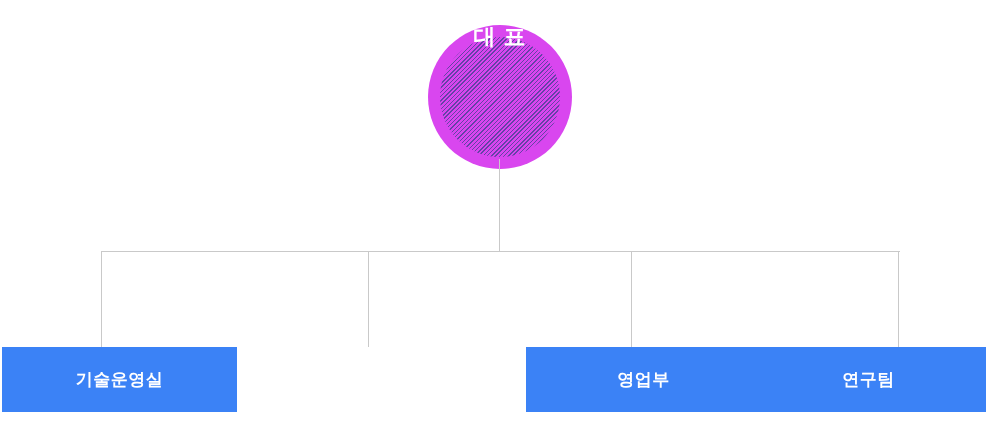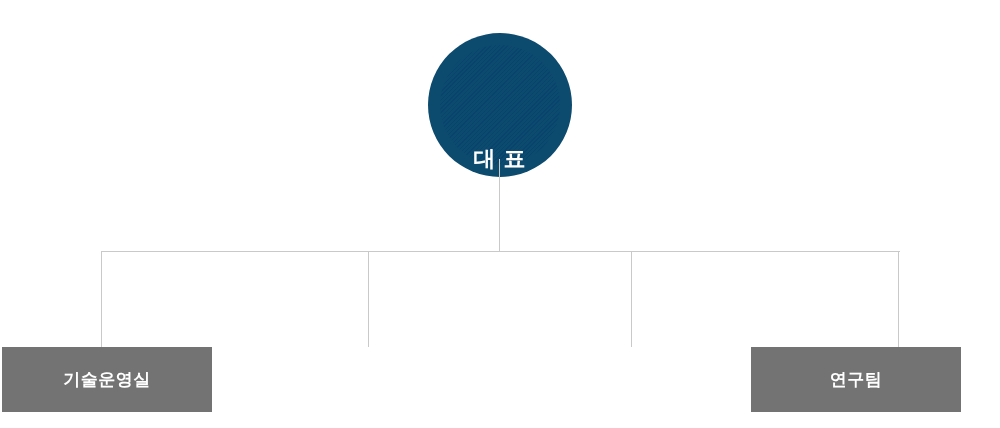--- a/index.html
+++ b/index.html
@@ -5,24 +5,24 @@
   html,body{margin:0;padding:0;background:#ffffff;}
   .stage{
     position:relative;
     width:1000px;height:428px;
     background:#ffffff;
     overflow:hidden;
     font-family:"Liberation Sans", sans-serif;
   }
   
   .root-node{
-    position:absolute;left:428px;top:33px;
+    position:absolute;left:428px;top:25px;
     width:144px;height:144px;border-radius:50%;
-    background:#0c4a6e;
-    display:flex;align-items:flex-end;justify-content:center;
+    background:#d946ef;
+    display:flex;align-items:flex-start;justify-content:center;
   }
   .root-hatch{
     position:absolute;left:12px;top:12px;
     width:120px;height:120px;border-radius:50%;
     background:repeating-linear-gradient(135deg, rgba(5,62,108,0.55) 0px, rgba(5,62,108,0.55) 1px, transparent 1px, transparent 3px);
   }
   .root-label{
     position:relative;top:-3px;
     color:#ffffff;font-size:22px;font-weight:bold;letter-spacing:1px;
     z-index:2;white-space:pre;
@@ -33,22 +33,22 @@
   .line.h{height:1px;}
   .stem{left:499px;top:159px;height:93px;}
   .rail{left:101px;top:251px;width:799px;}
   .drop1{left:101px;top:251px;height:96px;}
   .drop2{left:368px;top:251px;height:96px;}
   .drop3{left:631px;top:251px;height:96px;}
   .drop4{left:898px;top:251px;height:96px;}
   
   .dept{
     position:absolute;top:347px;
-    width:210px;height:65px;
-    background:#737373;
+    width:235px;height:65px;
+    background:#3b82f6;
     display:flex;align-items:center;justify-content:center;
   }
   .dept span{
     color:#ffffff;font-size:17px;font-weight:bold;letter-spacing:0.5px;
   }
   .b1{left:2px;}
   .b2{left:263px;}
   .b3{left:526px;}
   .b4{left:751px;}
 </style>
@@ -65,17 +65,20 @@
   <div class="line v stem"></div>
   <div class="line h rail"></div>
   <div class="line v drop1"></div>
   <div class="line v drop2"></div>
   <div class="line v drop3"></div>
   <div class="line v drop4"></div>
 
   <div class="dept b1">
     <span>기술운영실</span>
   </div>
+  <div class="dept b3">
+    <span>영업부</span>
+  </div>
   <div class="dept b4">
     <span>연구팀</span>
   </div>
 
 </div>
 
 </body></html>

